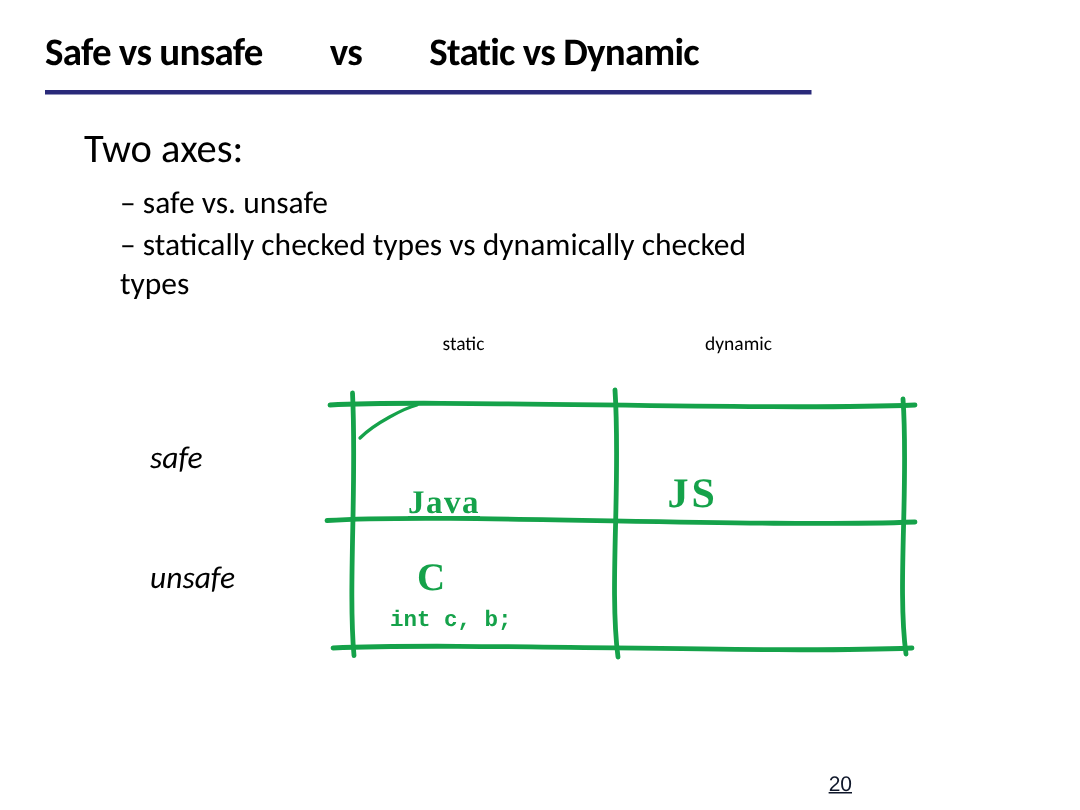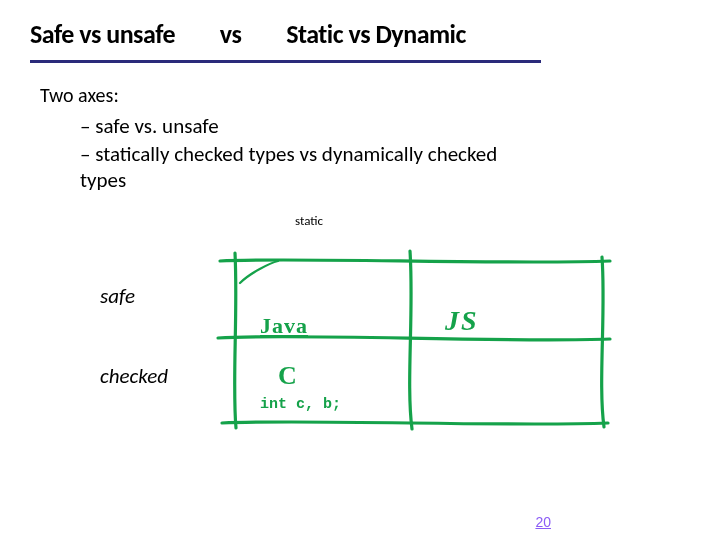--- a/index.html
+++ b/index.html
@@ -30,22 +30,22 @@
   }
   .title-rule {
     margin: 4px 30px 0 30px;
     border: none;
     border-top: 3px solid #2a2a7a;
   }
   .body {
     padding: 10px 40px 0 40px;
   }
   .lead {
-    font-size: 20px;
-    margin: 10px 0 6px 0;
+    font-size: 27px;
+    margin: 10px 0 6px 16px;
   }
   .bullets {
     margin: 4px 0 12px 40px;
     padding: 0;
     list-style: none;
     font-size: 21px;
   }
   .bullets li {
     margin: 2px 0;
   }
@@ -96,32 +96,32 @@
     fill: none;
   }
 
   
   .hw {
     position: absolute;
     font-family: "Segoe Script", "Comic Sans MS", cursive;
     color: #15a24a;
     font-weight: 600;
   }
-  .hw-java { left: 220px; top: 100px; font-size: 22px; letter-spacing: 1px; }
+  .hw-java { left: 232px; top: 100px; font-size: 22px; letter-spacing: 1px; }
   .hw-java .u { text-decoration: underline; }
-  .hw-js   { left: 405px; top: 92px; font-size: 28px; font-style: italic; letter-spacing: 2px; }
+  .hw-js   { left: 405px; top: 92px; font-size: 28px; letter-spacing: 2px; }
   .hw-c    { left: 238px; top: 148px; font-size: 26px; }
   .hw-int  { left: 220px; top: 183px; font-size: 15px; font-family: Liberation Mono, monospace; }
 
   .page-num {
     position: absolute;
-    right: 20px;
+    right: 3px;
     bottom: 10px;
     font-size: 14px;
-    color: #8b5cf6;
+    color: #0f172a;
     font-family: "Segoe UI", sans-serif;
     text-decoration: underline;
   }
 </style>
 </head>
 <body>
 
 <div class="slide">
 
   <div class="title-row">
@@ -135,22 +135,23 @@
 
   <div class="body">
     <div class="lead">Two axes:</div>
     <ul class="bullets">
       <li>safe vs. unsafe</li>
       <li>statically checked types vs dynamically checked types</li>
     </ul>
 
     <div class="table-area">
       <div class="col-h col-static">static</div>
+      <div class="col-h col-dynamic">dynamic</div>
       <div class="row-h row-safe">safe</div>
-      <div class="row-h row-unsafe">checked</div>
+      <div class="row-h row-unsafe">unsafe</div>
 
       <div class="grid">
         <svg viewBox="0 0 420 210">
 
           <path class="ink" d="M10,18 C80,14 300,22 400,18"></path>
           <path class="ink" d="M8,95 C90,90 290,100 400,96"></path>
           <path class="ink" d="M12,180 C100,176 300,184 398,180"></path>
 
           <path class="ink" d="M25,10 C28,70 22,140 26,185"></path>
           <path class="ink" d="M200,8 C204,70 196,140 202,186"></path>

